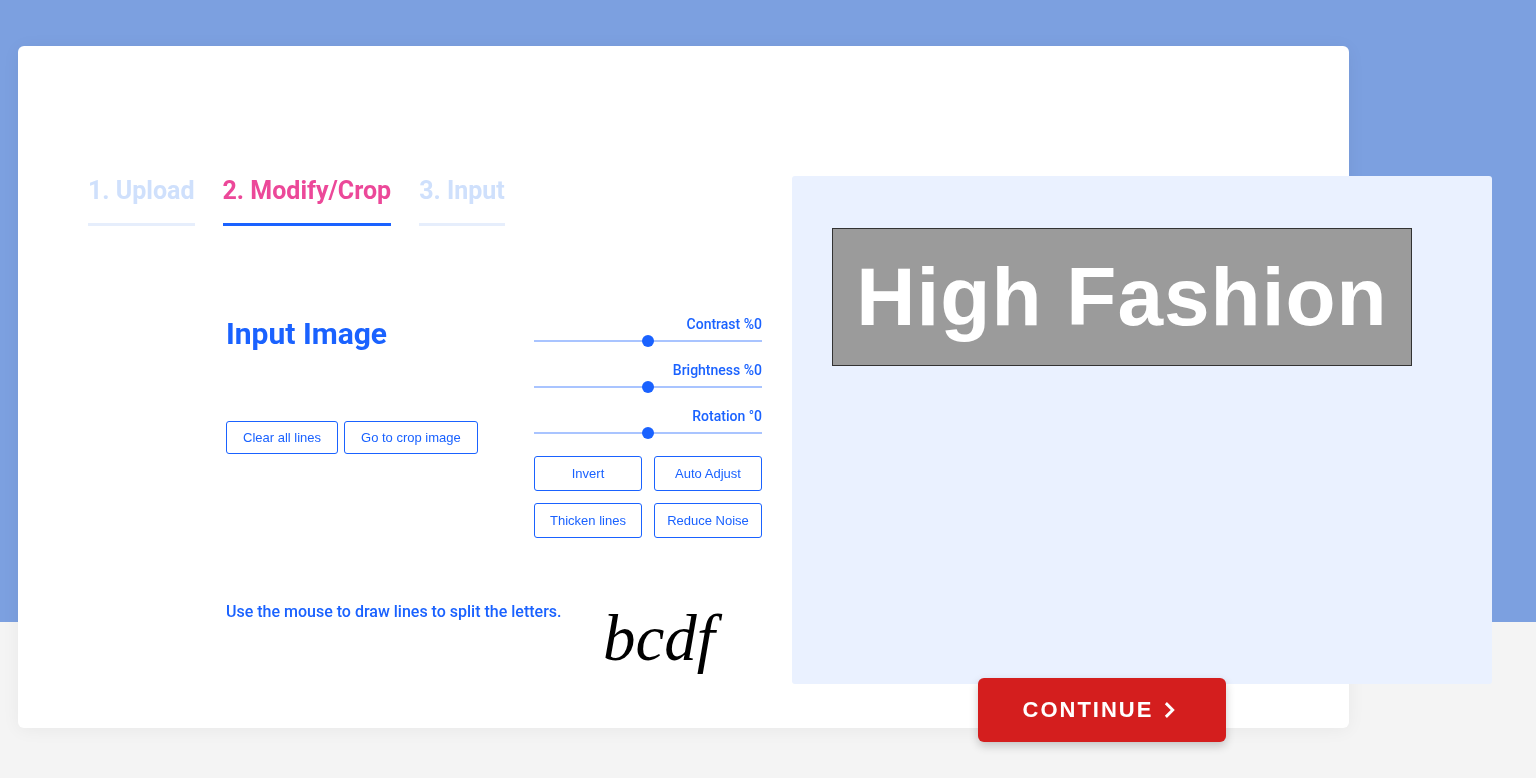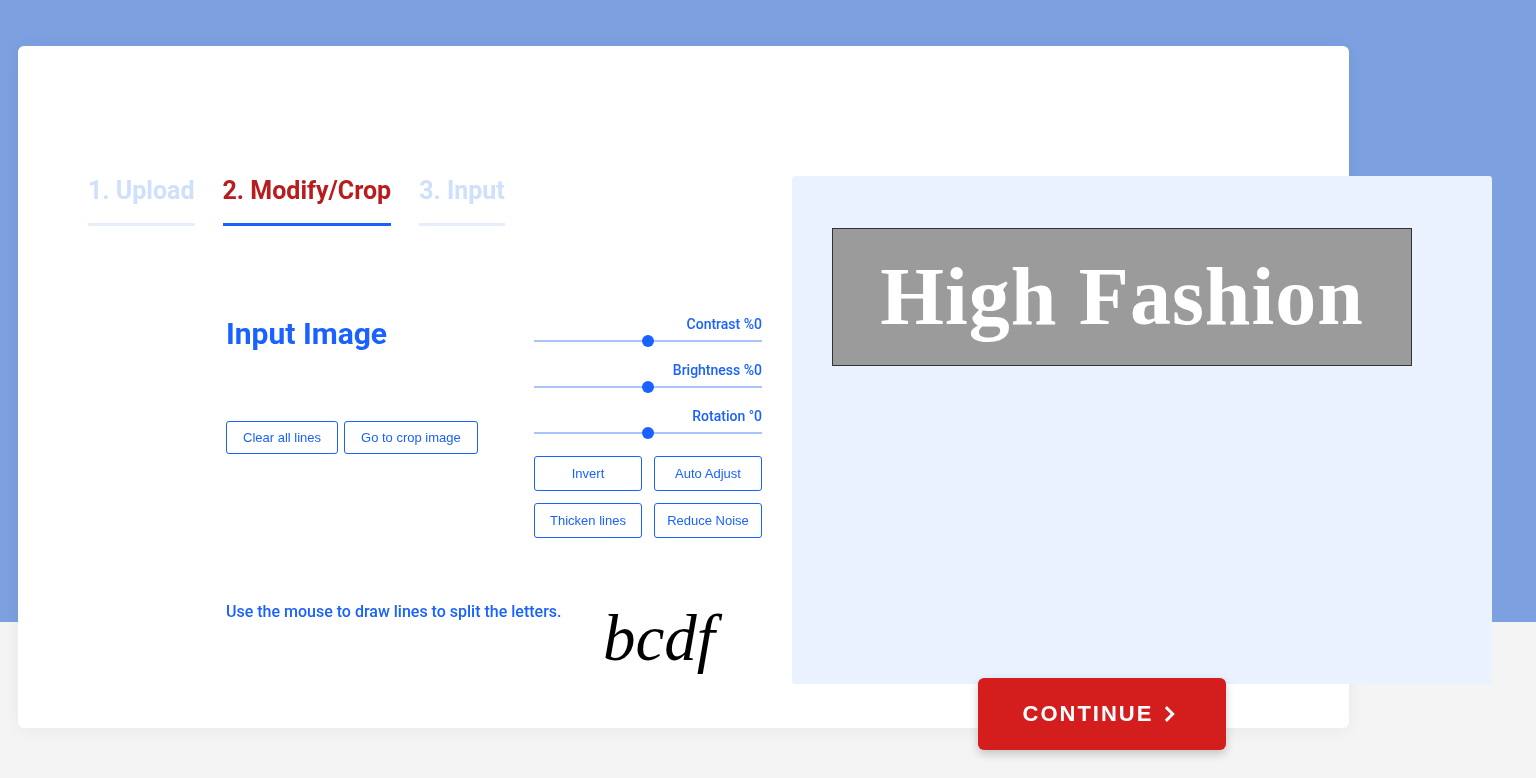--- a/index.html
+++ b/index.html
@@ -28,21 +28,21 @@
     font-weight: 700;
     font-size: 25px;
   }
   .tab {
     padding-bottom: 18px;
     border-bottom: 3px solid #e6eefc;
     color: #cfe0fc;
     cursor: pointer;
   }
   .tab.active {
-    color: #b91c1c;
+    color: #ec4899;
     border-bottom-color: #1a62ff;
   }
   .left-col {
     position: absolute;
     left: 208px;
     top: 270px;
     width: 270px;
   }
   .left-col h2 {
     color: #1a62ff;
@@ -144,32 +144,32 @@
     top: 52px;
     width: 580px;
     height: 138px;
     background: #9b9b9b;
     border: 1px solid #333;
     display: flex;
     align-items: center;
     justify-content: center;
   }
   .preview-img span {
-    font-family: Liberation Serif, serif;
+    font-family: Liberation Sans, sans-serif;
     font-weight: 700;
     font-size: 82px;
     color: #ffffff;
     letter-spacing: 1px;
   }
   .continue-btn {
     position: absolute;
     left: 978px;
     top: 678px;
     width: 248px;
-    height: 72px;
+    height: 64px;
     background: #d41e1e;
     color: #fff;
     border: none;
     border-radius: 6px;
     font-size: 22px;
     font-weight: 700;
     letter-spacing: 2px;
     display: flex;
     align-items: center;
     justify-content: center;

